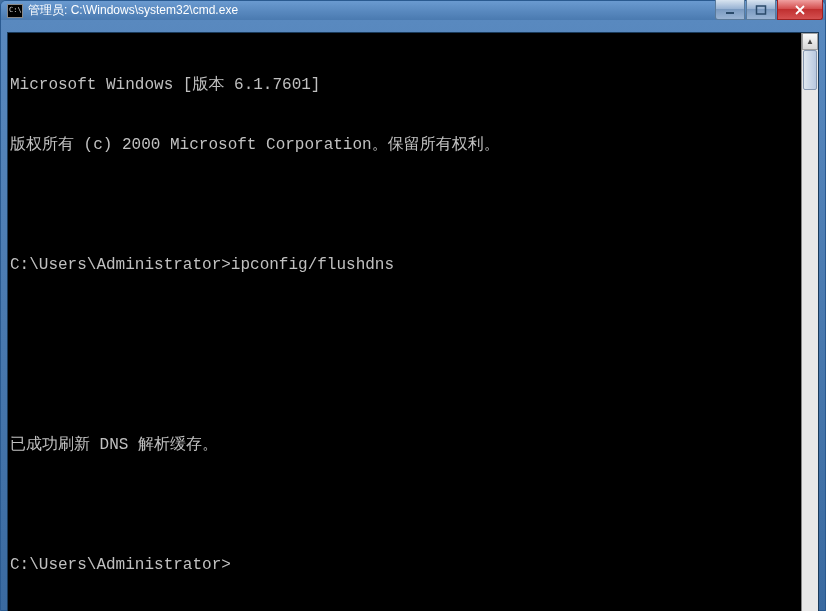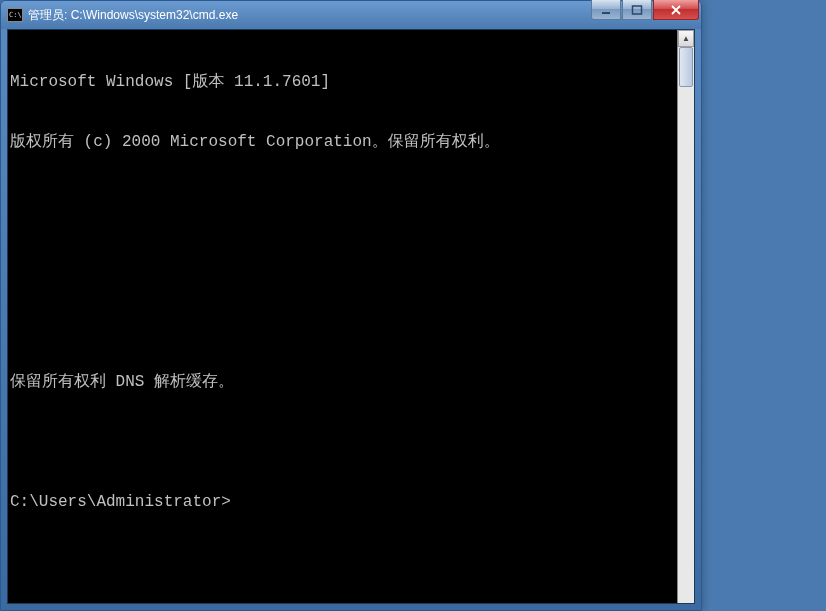--- a/index.html
+++ b/index.html
@@ -11,28 +11,29 @@
       background: #4a7ab0;
       width: 826px;
       height: 611px;
       overflow: hidden;
       font-family: "Segoe UI", Tahoma, sans-serif;
     }
     .window {
       position: absolute;
       top: 0;
       left: 0;
-      width: 702px;
+      width: 826px;
       height: 611px;
       background: linear-gradient(to bottom, #5a8ac0 0%, #3a6aa0 100%);
       border: 1px solid #2a5a90;
       border-radius: 6px 6px 0 0;
       box-shadow: 0 0 10px rgba(0,0,0,0.3);
       display: flex;
       flex-direction: column;
+      gap: 12px;
     }
     .titlebar {
       height: 28px;
       display: flex;
       align-items: center;
       padding: 0 2px 0 6px;
       background: linear-gradient(to bottom, #6a9ad0 0%, #4a7ab0 100%);
       border-radius: 5px 5px 0 0;
     }
     .title-icon {
@@ -168,26 +169,27 @@
       </div>
       <div class="win-btn close">
         <svg viewBox="0 0 12 10">
             <path d="M2 1 L10 9 M10 1 L2 9" stroke="currentColor" stroke-width="1.8" fill="none"></path>
           </svg>
       </div>
     </div>
   </div>
   <div class="client-area">
     <div class="terminal">
-      <div class="terminal-line">Microsoft Windows [版本 11.1.7601]</div>
+      <div class="terminal-line">Microsoft Windows [版本 6.1.7601]</div>
       <div class="terminal-line">版权所有 (c) 2000 Microsoft Corporation。保留所有权利。</div>
       <div class="terminal-line"></div>
+      <div class="terminal-line">C:\Users\Administrator&gt;ipconfig/flushdns</div>
       <div class="terminal-line"></div>
       <div class="terminal-line"></div>
-      <div class="terminal-line">保留所有权利 DNS 解析缓存。</div>
+      <div class="terminal-line">已成功刷新 DNS 解析缓存。</div>
       <div class="terminal-line"></div>
       <div class="terminal-line"><span>C:\Users\Administrator&gt;</span></div>
     </div>
     <div class="scrollbar">
       <div class="scroll-arrow">▲</div>
       <div class="scroll-track">
         <div class="scroll-thumb"></div>
       </div>
 
     </div>

